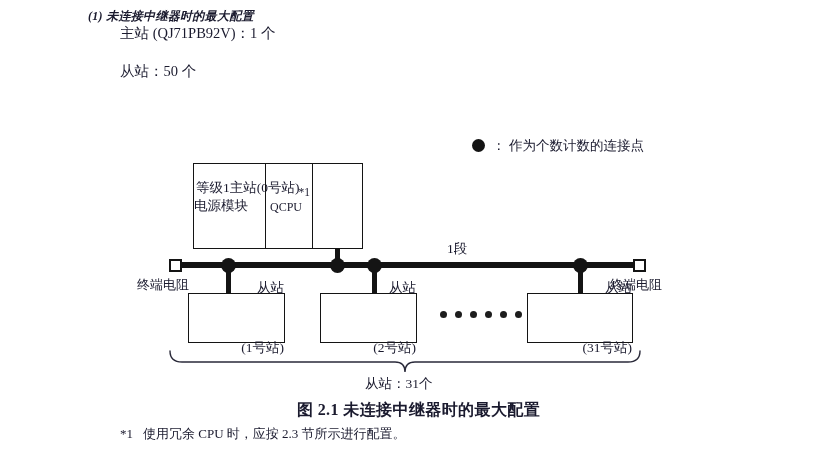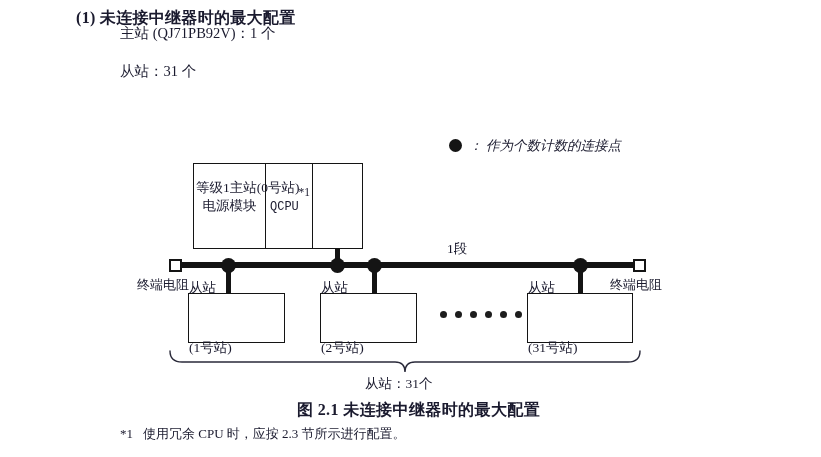--- a/index.html
+++ b/index.html
@@ -12,39 +12,40 @@
     height: 457px;
     position: relative;
     font-family: "Liberation Serif", "DejaVu Serif", serif;
     color: #1a1a2e;
     overflow: hidden;
   }
   .abs { position: absolute; }
 
   
   #heading-title {
-    left: 76px; top: 8px;
-    font-size: 16px;
+    left: 88px; top: 8px;
+    font-size: 12px;
     font-weight: bold;
     letter-spacing: 0.3px;
     white-space: nowrap;
+    font-style: italic;
   }
   #spec-line-1 {
     left: 120px; top: 24px;
     font-size: 14.5px;
     white-space: nowrap;
   }
   #spec-line-2 {
     left: 120px; top: 62px;
     font-size: 14.5px;
     white-space: nowrap;
   }
 
   
-  #legend { left: 449px; top: 136px; height: 20px; font-style: italic; }
+  #legend { left: 472px; top: 136px; height: 20px; }
   #legend-dot {
     width: 13px; height: 13px;
     border-radius: 50%;
     background: #141414;
     display: inline-block;
     vertical-align: -2px;
   }
   #legend-text {
     font-size: 13.5px;
     margin-left: 7px;
@@ -68,32 +69,31 @@
     display: flex;
   }
   .rack-cell {
     position: relative;
     box-sizing: border-box;
     height: 100%;
   }
   #cell-power {
     width: 72px;
     border-right: 1.6px solid #141414;
-    display: flex; align-items: center; justify-content: center;
+    display: flex; align-items: center; 
   }
   #cell-power .lbl { font-size: 13.5px; white-space: nowrap; }
   #cell-cpu {
     width: 47px;
     border-right: 1.6px solid #141414;
   }
   #cpu-label {
     position: absolute;
     left: 4px; top: 36px;
     font-size: 12px;
-    font-family: Liberation Mono, monospace;
   }
   #cpu-note {
     position: absolute;
     right: 2px; top: 22px;
     font-size: 11.5px;
   }
   #cell-master { width: 51px; }
   #master-line1 {
     position: absolute; left: 4px; top: 28px;
     font-size: 12.5px; white-space: nowrap;
@@ -141,21 +141,21 @@
 
   
   .slave-box {
     top: 293px;
     height: 50px;
     border: 1.6px solid #141414;
     box-sizing: border-box;
     background: #ffffff;
     display: flex;
     flex-direction: column;
-    align-items: flex-start;
+    align-items: flex-end;
     justify-content: center;
     line-height: 1.22;
   }
   .slave-box .nm  { font-size: 13.5px; }
   .slave-box .num { font-size: 13.5px; margin-top: 44px; }
   #slave-1 { left: 188px; width: 97px; }
   #slave-2 { left: 320px; width: 97px; }
   #slave-31 { left: 527px; width: 106px; }
 
   #slave-1-drop  { left: 226px; top: 266px; height: 28px; }
@@ -193,21 +193,21 @@
     font-size: 13px;
     white-space: nowrap;
   }
   #footnote .mark { margin-right: 10px; }
 </style>
 </head>
 <body>
 
 <div class="abs" id="heading-title">(1) 未连接中继器时的最大配置</div>
 <div class="abs" id="spec-line-1">主站 (QJ71PB92V)：1 个</div>
-<div class="abs" id="spec-line-2">从站：31 个</div>
+<div class="abs" id="spec-line-2">从站：50 个</div>
 
 <div class="abs" id="legend">
   <span id="legend-dot"></span><span id="legend-text">： 作为个数计数的连接点</span>
 </div>
 
 <div class="abs" id="master-caption">等级1主站(0号站)</div>
 
 <div class="abs" id="master-rack">
   <div class="rack-cell" id="cell-power">
     <span class="lbl">电源模块</span>

